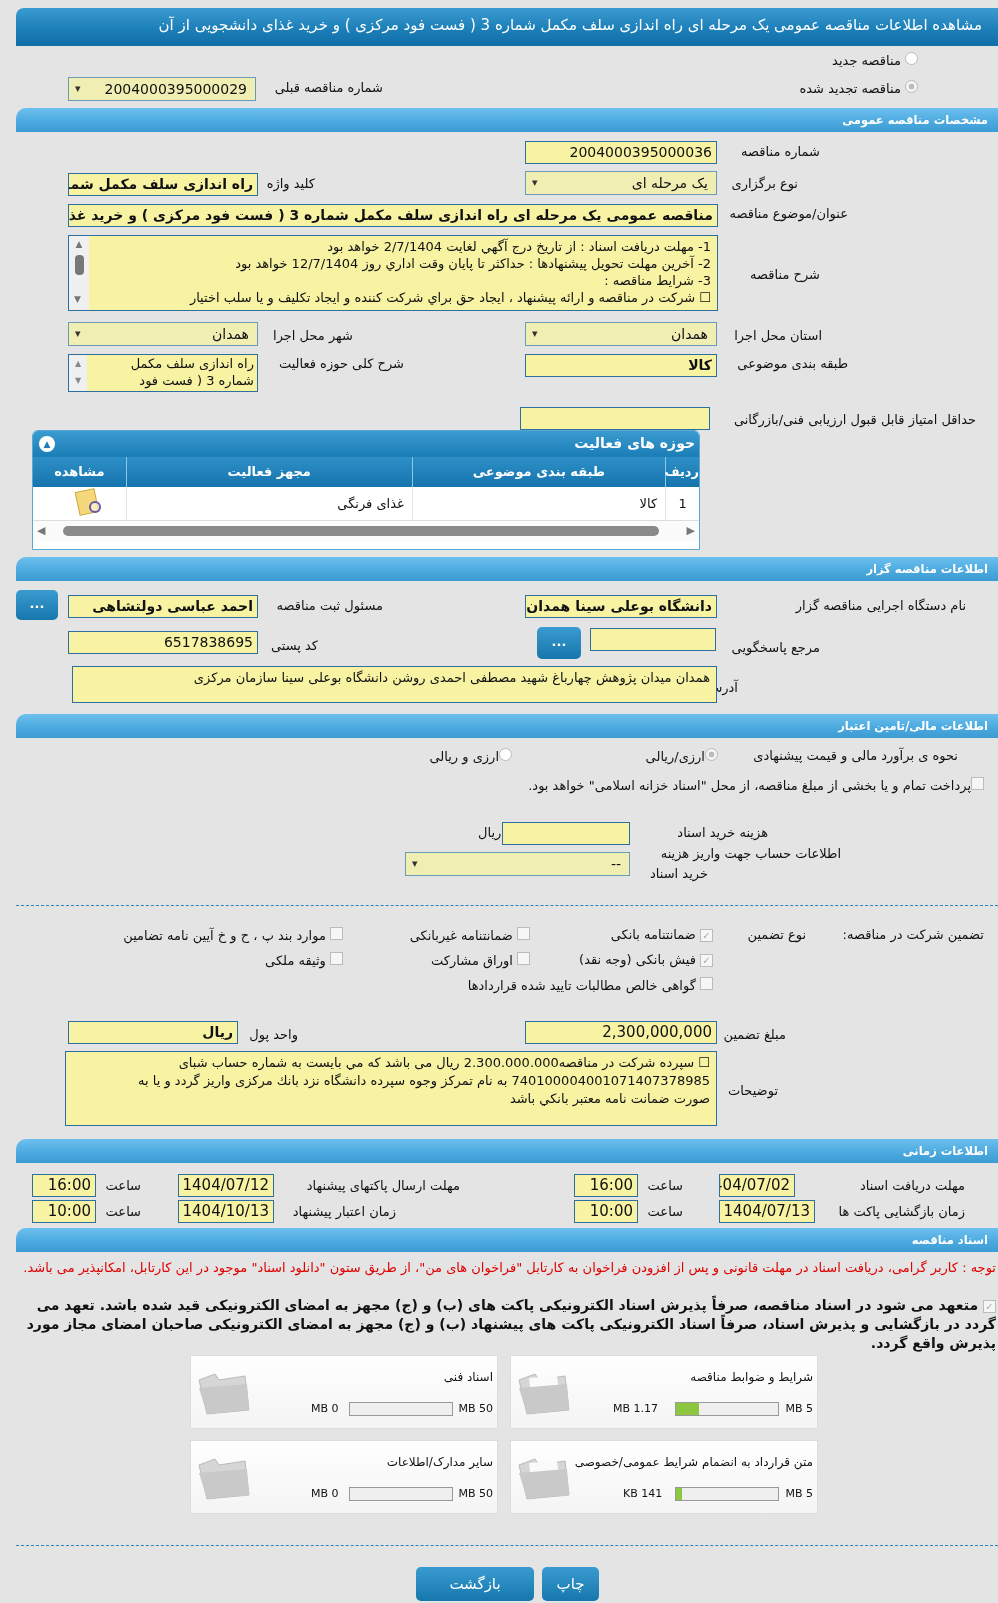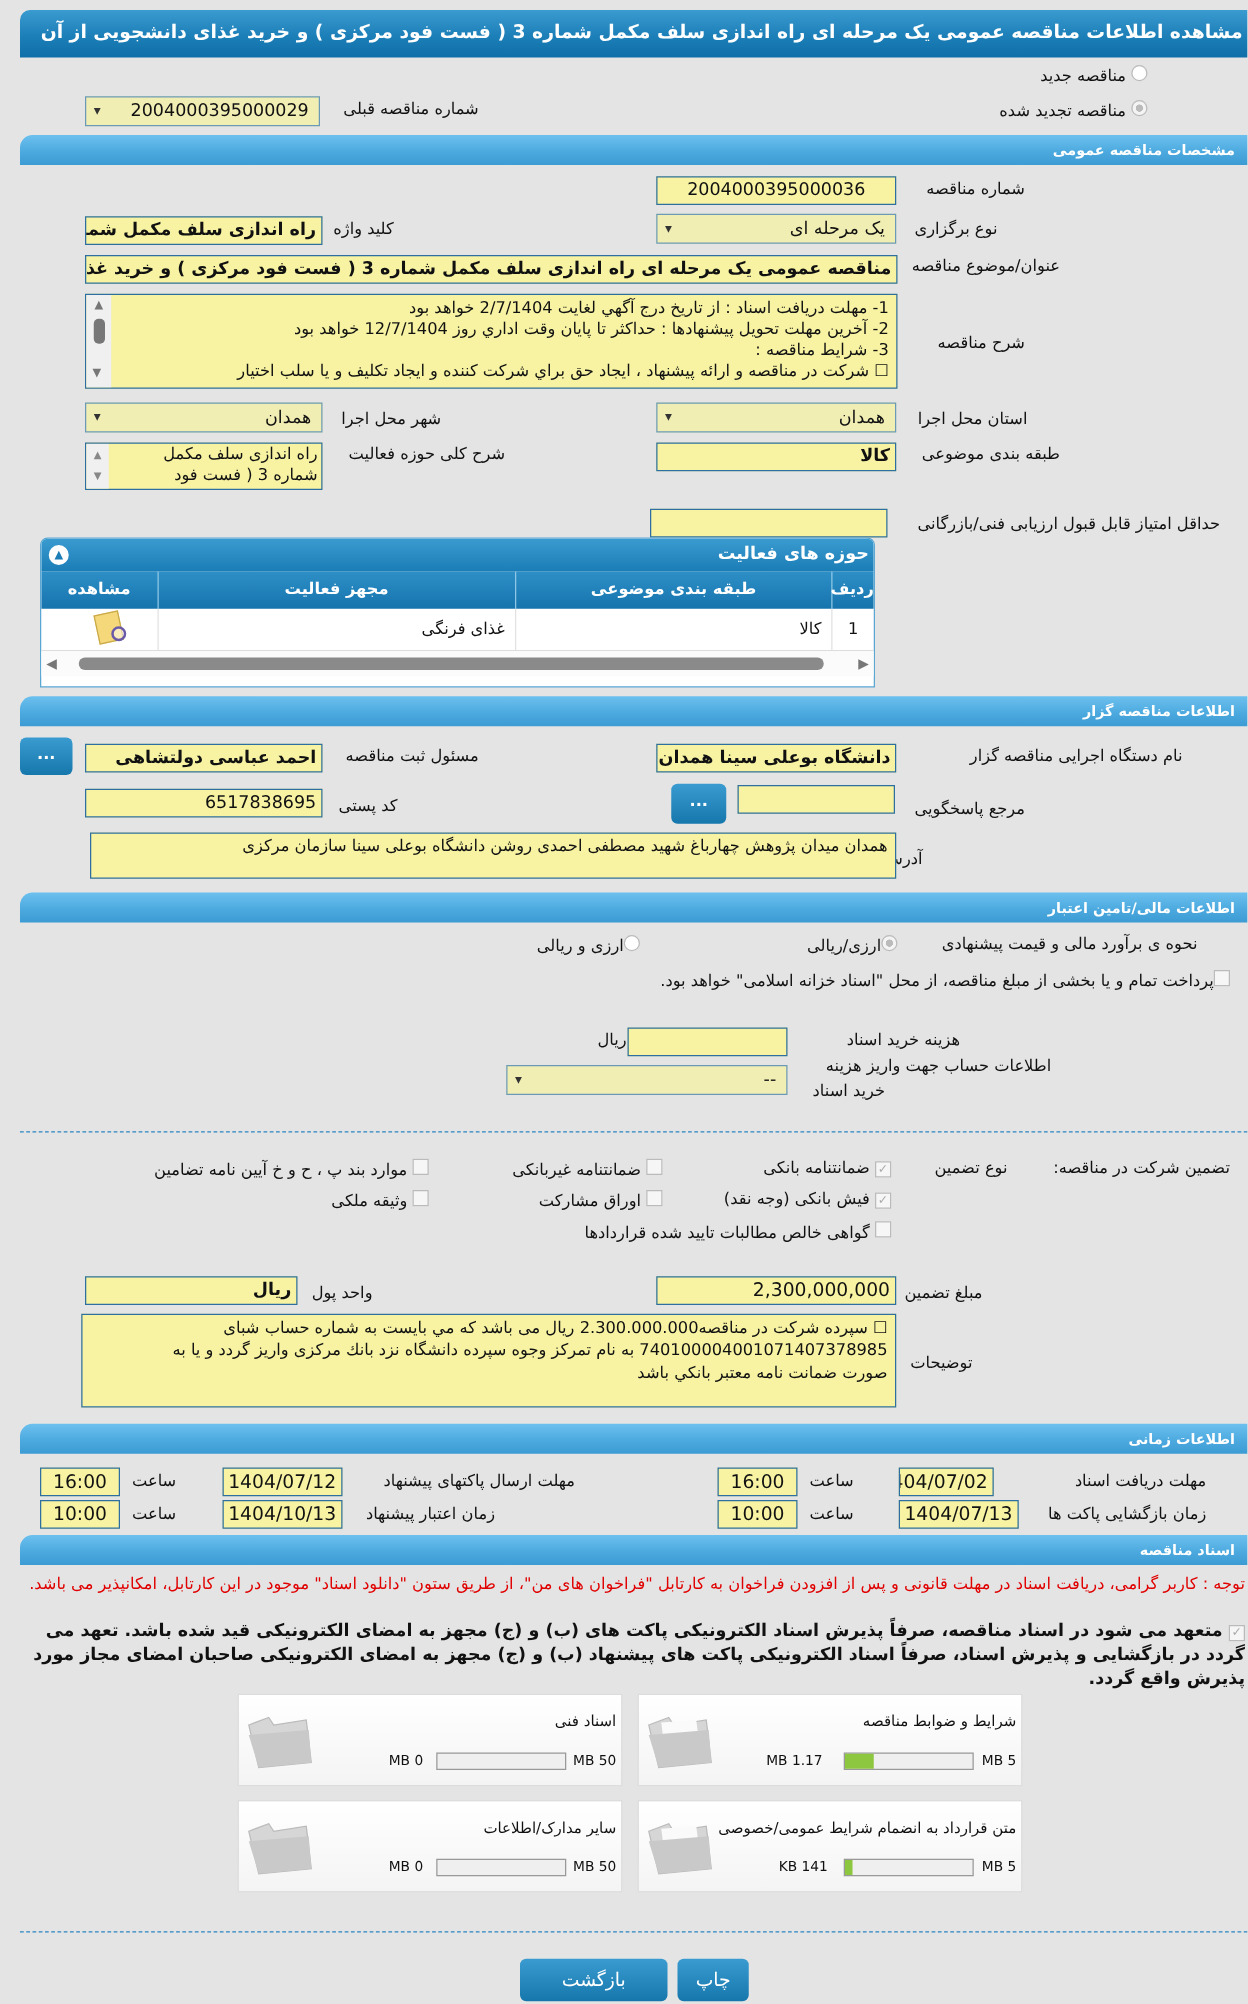--- a/index.html
+++ b/index.html
@@ -1,23 +1,23 @@
 <!DOCTYPE html>
 <html><head>
 <meta charset="utf-8">
 <style>
 *{box-sizing:border-box;margin:0;padding:0}
 html,body{width:998px;height:1603px;background:#e4e4e4;overflow:hidden}
 body{font-family:"DejaVu Sans","Liberation Sans",sans-serif;font-size:13px;color:#111;direction:rtl;position:relative}
 .abs{position:absolute}
-.titlebar{left:16px;top:8px;width:982px;height:38px;background:linear-gradient(#3a9bd0,#1d7fb8 55%,#0f6fa8);border-top-right-radius:0;border-top-left-radius:8px;color:#fff;font-weight:bold;font-size:15px;line-height:34px;padding-right:4px;white-space:nowrap;overflow:hidden;text-align:right}
+.titlebar{left:16px;top:8px;width:982px;height:38px;background:linear-gradient(#3a9bd0,#1d7fb8 55%,#0f6fa8);border-top-right-radius:0;border-top-left-radius:8px;color:#fff;font-weight:normal;font-size:15px;line-height:34px;padding-right:16px;white-space:nowrap;overflow:hidden;text-align:right}
 .sec{left:16px;width:982px;height:24px;background:linear-gradient(#6cc0ee,#4aa8de 60%,#3d9bd4);border-top-left-radius:10px;color:#fff;font-weight:bold;font-size:11.5px;line-height:24px;padding-right:10px;text-align:right}
 .lbl{font-size:13px;color:#111;white-space:nowrap}
 .inp{background:#f7f3a3;border:1px solid #2c6fa0;height:23px;font-size:14px;line-height:21px;padding:0 4px;white-space:nowrap;overflow:hidden;direction:rtl;text-align:right}
-.inp.center{text-align:center}
+.inp.center{text-align:right}
 .inp.bold{font-weight:bold}
 .sel{background:#f1eeb4;border:1px solid #6b9ab8;height:24px;font-size:14px;line-height:22px;padding:0 8px 0 24px;white-space:nowrap;overflow:hidden;text-align:right}
 .sel .chev{position:absolute;left:6px;top:0;font-size:11px;color:#333}
 .radio{width:13px;height:13px;border-radius:50%;border:1px solid #bbb;background:#fff;display:inline-block}
 .radio.on{background:radial-gradient(#bbb 35%,#f4f4f4 40%)}
 .cb{width:13px;height:13px;border:1px solid #bbb;background:#f6f6f6;display:inline-block;font-size:10px;line-height:11px;text-align:center;color:#aaa}
 .btn-dots{background:linear-gradient(#3a9bd0,#1677ad);color:#fff;border-radius:5px;font-weight:bold;font-size:13px;text-align:center}
 .ta{background:#f7f3a3;border:1px solid #2c6fa0;font-size:13px;line-height:17px;padding:2px 6px;overflow:hidden;text-align:right}
 .scroll-v{position:absolute;left:0;top:0;width:20px;height:100%;background:#f0f0f0}
 .grid-wrap{left:32px;top:430px;width:668px;height:120px;border:1px solid #5aa7d4;border-radius:6px 6px 0 0;background:#fff;overflow:hidden}
@@ -112,21 +112,21 @@
   </div>
   <div class="hscroll">
     <span style="position:absolute;left:4px;top:3px;font-size:11px;color:#777">◀</span>
     <span style="position:absolute;left:30px;top:5px;width:596px;height:10px;border-radius:5px;background:#8a8a8a"></span>
     <span style="position:absolute;right:4px;top:3px;font-size:11px;color:#777">▶</span>
   </div>
 </div>
 
 <div class="abs sec" style="top:557px">اطلاعات مناقصه گزار</div>
 
-<div class="abs lbl" style="right:52px;top:598px">نام دستگاه اجرایی مناقصه گزار</div>
+<div class="abs lbl" style="right:32px;top:598px">نام دستگاه اجرایی مناقصه گزار</div>
 <div class="abs inp bold" style="left:525px;top:595px;width:192px">دانشگاه بوعلی سینا همدان</div>
 <div class="abs lbl" style="right:615px;top:598px">مسئول ثبت مناقصه</div>
 <div class="abs inp bold" style="left:68px;top:595px;width:190px">احمد عباسی دولتشاهی</div>
 <div class="abs btn-dots" style="left:16px;top:590px;width:42px;height:30px;line-height:28px">...</div>
 
 <div class="abs lbl" style="right:178px;top:640px">مرجع پاسخگویی</div>
 <div class="abs inp" style="left:590px;top:628px;width:126px"></div>
 <div class="abs btn-dots" style="left:537px;top:627px;width:44px;height:32px;line-height:30px">...</div>
 <div class="abs lbl" style="right:680px;top:638px">کد پستی</div>
 <div class="abs inp" style="left:68px;top:631px;width:190px">6517838695</div>

